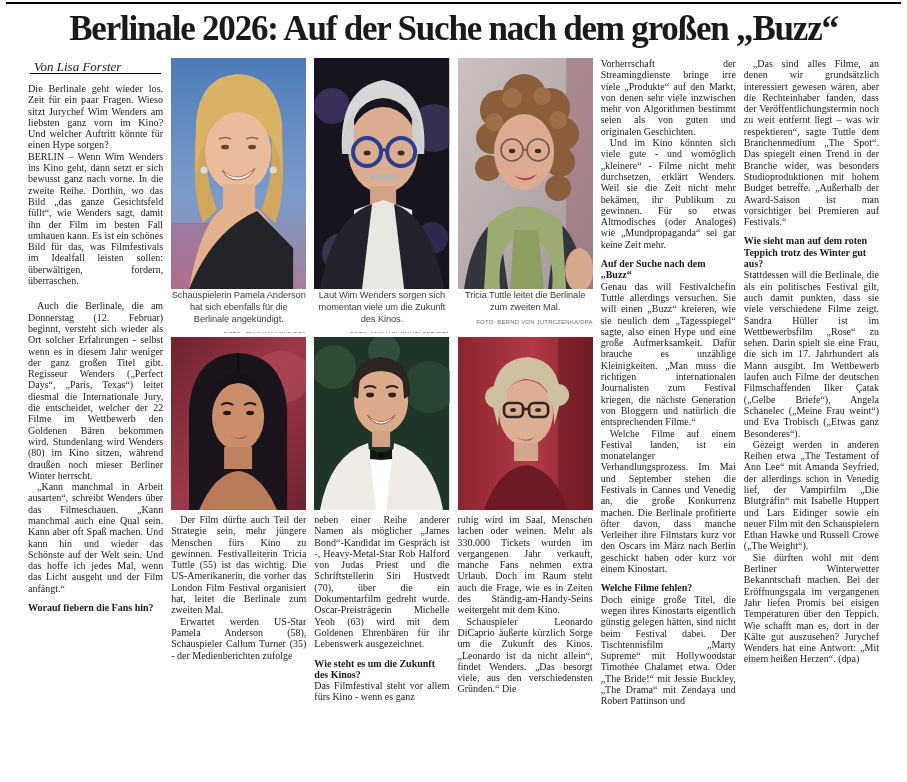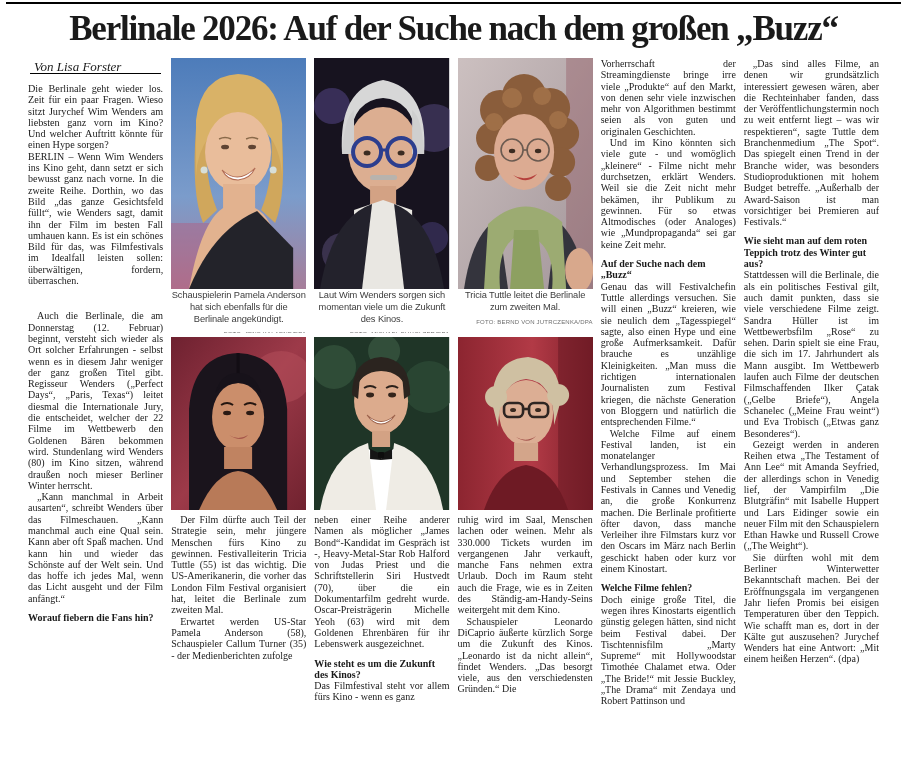--- a/index.html
+++ b/index.html
@@ -8,21 +8,21 @@
   .toprule{height:2px;background:#000;margin:2px 6px 0 6px;}
   h1.title{margin:3px 14px 7px;font-size:35px;line-height:44px;font-weight:bold;
            text-align:center;letter-spacing:-1.2px;white-space:nowrap;}
   .content{display:grid;grid-template-columns:repeat(6,1fr);column-gap:8px;
            padding:0 28px;height:722px;overflow:hidden;}
   .col{overflow:hidden;font-size:10px;line-height:11.3px;text-align:justify;hyphens:auto;}
   .byline{font-style:italic;font-size:13px;text-align:left;line-height:13px;
           padding:2px 4px 0;border-bottom:1.5px solid #000;margin:0 2px 9px;}
   .lead{font-weight:normal;font-size:10.2px;margin:0 0 10px;}
   .col p{margin:0;}
-  .col p.gap{margin-top:24px;}
+  .col p.gap{margin-top:14px;}
   .ind{text-indent:9px;}
   h3.sub{font-size:10px;line-height:11.3px;margin:8px 0 0;text-align:left;}
   figure{margin:0 0 4px;}
   .photo{display:block;width:100%;}
   .ph-tall{height:231px;}
   .ph-short{height:173px;}
   .cap{font-family:"Liberation Sans",sans-serif;font-size:9.3px;line-height:12px;
        color:#3c3c3c;text-align:center;height:44px;overflow:hidden;margin-bottom:2px;
        letter-spacing:-0.1px;}
   .credit{float:right;font-size:6px;letter-spacing:0.2px;color:#6e6e6e;

